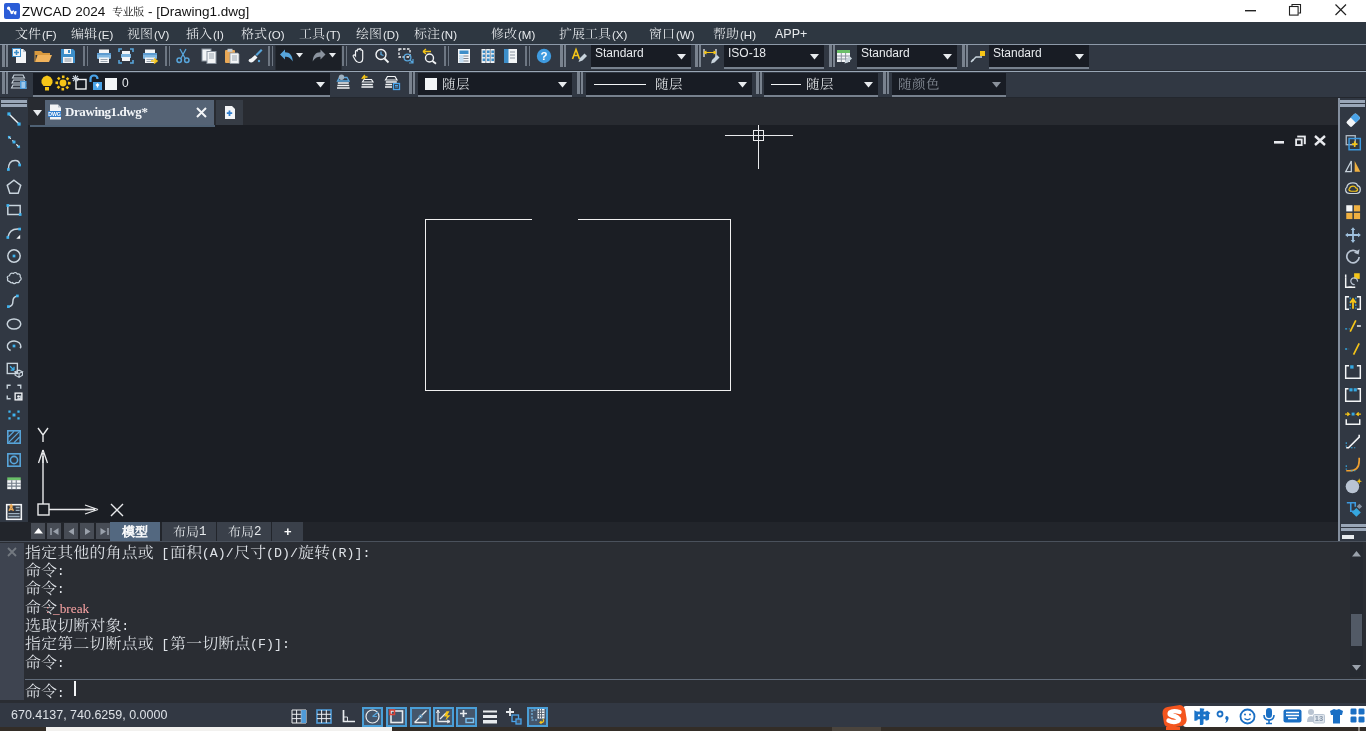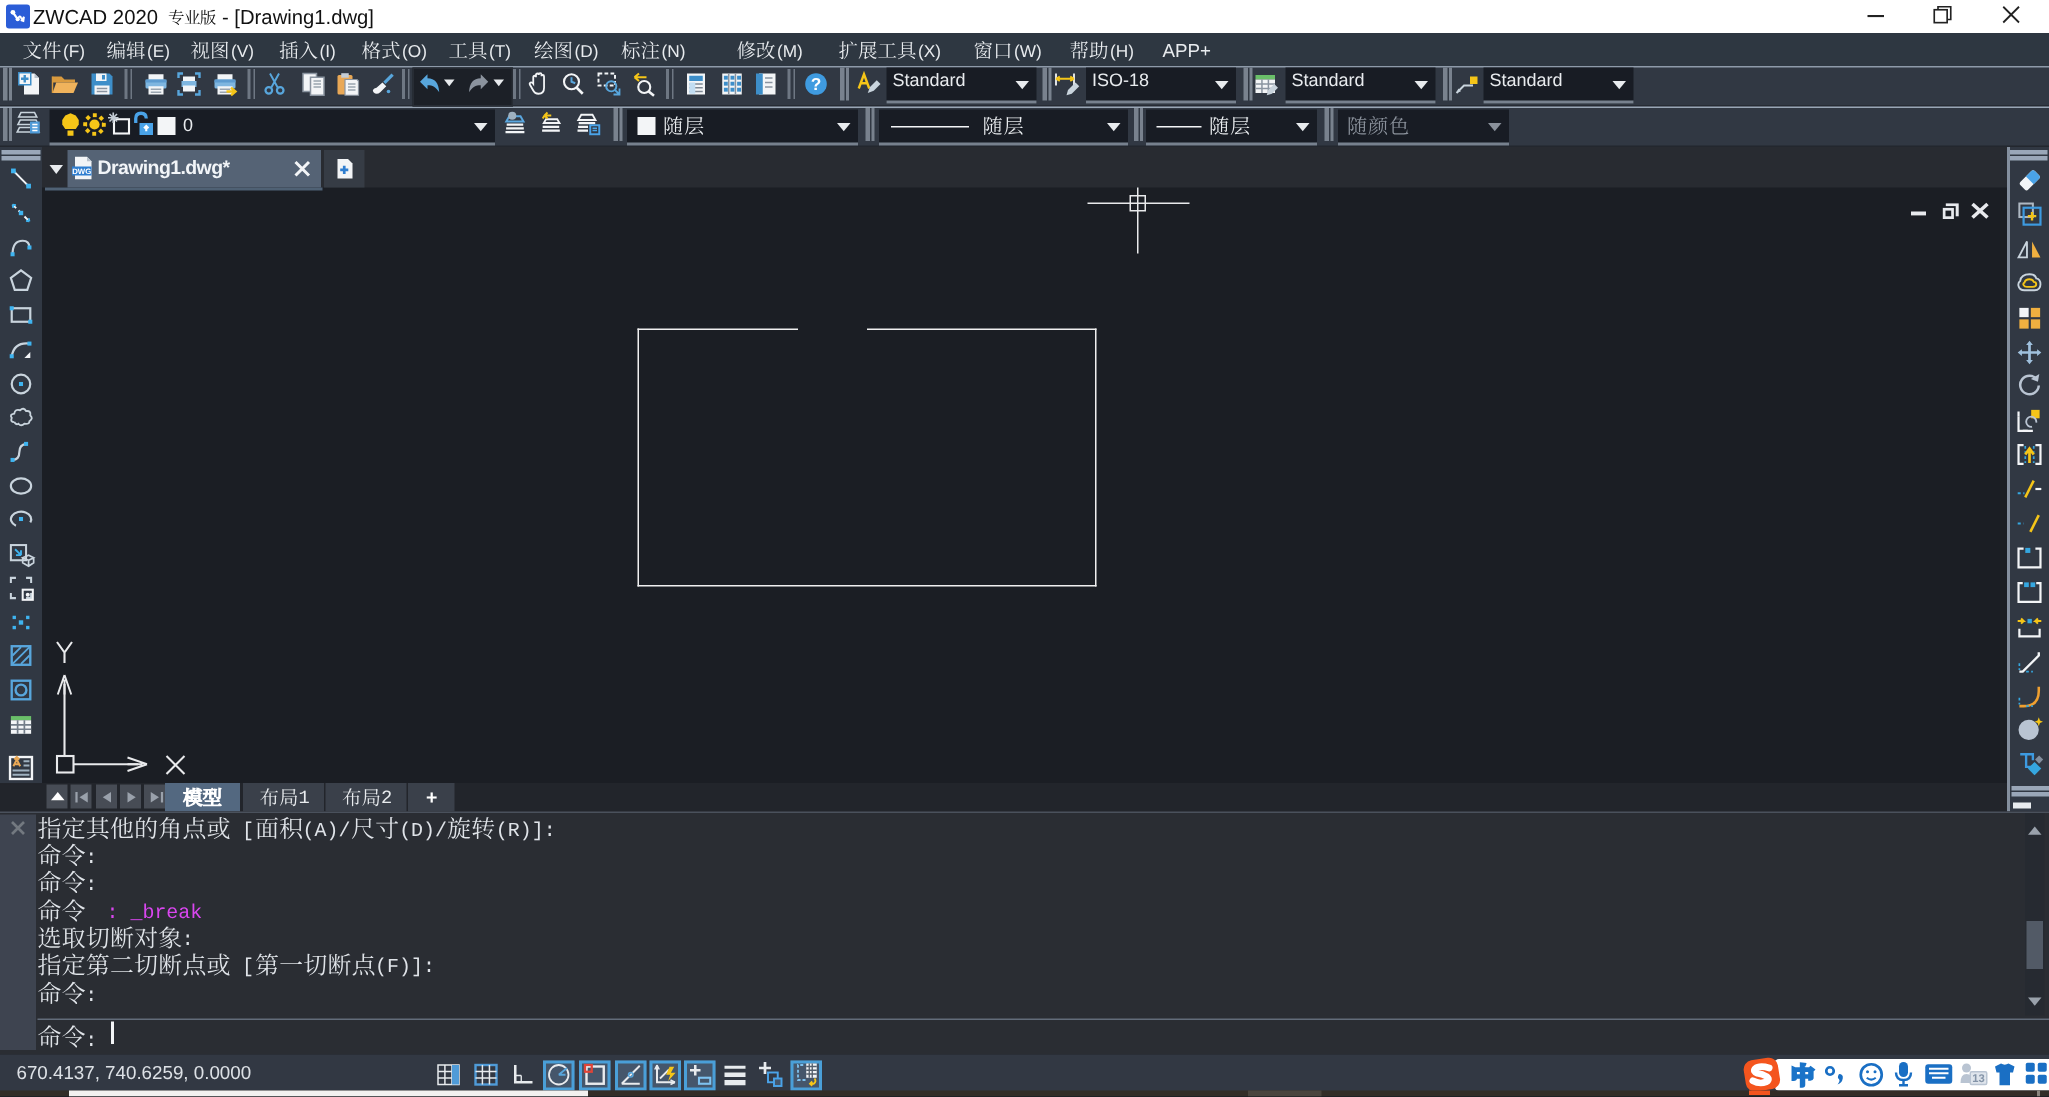--- a/index.html
+++ b/index.html
@@ -74,21 +74,21 @@
 <div id="root">
     <div class="ab" style="left:0;top:0;width:1366px;height:731px;background:#1b1e24"></div>
     <div class="ab" style="left:0;top:0;width:1366px;height:22px;background:#ffffff"></div>
     <svg class="ab" style="left:4px;top:3px" width="16" height="16" viewBox="0 0 16 16">
       <rect x="0" y="0" width="16" height="16" rx="2" fill="#2b5dd7"></rect>
       <circle cx="4.6" cy="5.2" r="1.6" fill="#fff"></circle>
       <path d="M4.6 5.2 L7.8 9.8" stroke="#fff" stroke-width="1.5"></path>
       <circle cx="7.8" cy="9.8" r="1.4" fill="#fff"></circle>
       <path d="M7.8 9.8 C8.8 7.6 9.6 7.4 10 8.8 C10.3 10 11 10 12 8.2 L11.6 11 L9.8 10.4" fill="none" stroke="#fff" stroke-width="1.2"></path>
     </svg>
-    <div class="ab" style="left:22px;top:4.5px;font-family:'Liberation Sans',sans-serif;font-size:13.5px;color:#111111;font-weight:400;line-height:14px;white-space:pre">ZWCAD 2020</div>
+    <div class="ab" style="left:22px;top:4.5px;font-family:'Liberation Sans',sans-serif;font-size:13.5px;color:#111111;font-weight:400;line-height:14px;white-space:pre">ZWCAD 2024</div>
     <svg class="ab" style="left:112px;top:6px" width="33" height="13">
       <use href="#c4e13" transform="translate(0.0,9.7) scale(0.0110,-0.0110)" fill="#111111"></use>
       <use href="#c4e1a" transform="translate(10.6,9.7) scale(0.0110,-0.0110)" fill="#111111"></use>
       <use href="#c7248" transform="translate(21.2,9.7) scale(0.0110,-0.0110)" fill="#111111"></use>
     </svg>
     <div class="ab" style="left:148px;top:4.5px;font-family:'Liberation Sans',sans-serif;font-size:13.5px;color:#111111;font-weight:400;line-height:14px;white-space:pre">- [Drawing1.dwg]</div>
     <svg class="ab" style="left:1245px;top:10px" width="12" height="2" viewBox="0 0 12 2">
       <rect width="11" height="1.4" fill="#222"></rect>
     </svg>
     <svg class="ab" style="left:1289px;top:4px" width="12" height="12" viewBox="0 0 12 12">
@@ -450,21 +450,21 @@
     <svg class="ab" style="left:33px;top:109.5px" width="10" height="7" viewBox="0 0 10 7">
       <path d="M0 0 H9 L4.5 6 Z" fill="#e8ebee"></path>
     </svg>
     <div class="ab" style="left:45px;top:100px;width:169px;height:25px;background:#556375"></div>
     <svg class="ab" style="left:48px;top:104px" width="14" height="16" viewBox="0 0 14 16">
       <path d="M2 0.5 H10 L13 3.5 V15.5 H2 Z" fill="#f3f5f7"></path>
       <path d="M10 0.5 L13 3.5 H10 Z" fill="#b9c2cc"></path>
       <rect x="0" y="7" width="13" height="6" fill="#2f7ed0"></rect>
       <text x="6.5" y="11.8" font-family="Liberation Sans" font-size="5.2" font-weight="bold" fill="#fff" text-anchor="middle">DWG</text>
     </svg>
-    <div class="ab" style="left:65px;top:104px;font-family:Liberation Sans, sans-serif;font-size:13px;color:#f2f5f8;font-weight:700;letter-spacing:-0.4px;line-height:15px;white-space:pre">Drawing1.dwg*</div>
+    <div class="ab" style="left:65px;top:104px;font-family:Liberation Serif, serif;font-size:13px;color:#f2f5f8;font-weight:700;letter-spacing:-0.4px;line-height:15px;white-space:pre">Drawing1.dwg*</div>
     <svg class="ab" style="left:196px;top:107px" width="11" height="11" viewBox="0 0 11 11">
       <path d="M1 1 L10 10 M10 1 L1 10" stroke="#f3f5f7" stroke-width="2"></path>
     </svg>
     <div class="ab" style="left:216px;top:100px;width:27px;height:25px;background:#363c45"></div>
     <svg class="ab" style="left:222px;top:105px" width="15" height="15" viewBox="0 0 15 15">
       <path d="M3 1 H10 L13 4 V14 H3 Z" fill="#f3f5f7"></path>
       <path d="M7.5 5.5 V11 M4.8 8.2 H10.2" stroke="#2f7ed0" stroke-width="1.8"></path>
     </svg>
     <div class="ab" style="left:30px;top:125px;width:185px;height:2px;background:#4f6174"></div>
     <div class="ab" style="left:0;top:98px;width:28px;height:425px;background:#313843"></div>
@@ -753,21 +753,21 @@
     <div class="ab" style="left:56.800000000000004px;top:563.1px;font-family:'Liberation Mono',sans-serif;font-size:13.3px;color:#dfe3e8;font-weight:400;line-height:17px;white-space:pre">:</div>
     <svg class="ab" style="left:24.6px;top:580.3px" width="34" height="19">
       <use href="#c547d" transform="translate(0.0,14.1) scale(0.0160,-0.0160)" fill="#dfe3e8"></use>
       <use href="#c4ee4" transform="translate(16.1,14.1) scale(0.0160,-0.0160)" fill="#dfe3e8"></use>
     </svg>
     <div class="ab" style="left:56.800000000000004px;top:581.4px;font-family:'Liberation Mono',sans-serif;font-size:13.3px;color:#dfe3e8;font-weight:400;line-height:17px;white-space:pre">:</div>
     <svg class="ab" style="left:24.6px;top:598.6px" width="34" height="19">
       <use href="#c547d" transform="translate(0.0,14.1) scale(0.0160,-0.0160)" fill="#dfe3e8"></use>
       <use href="#c4ee4" transform="translate(16.1,14.1) scale(0.0160,-0.0160)" fill="#dfe3e8"></use>
     </svg>
-    <div class="ab" style="left:71px;top:599.7px;font-family:Liberation Mono, monospace;font-size:13.3px;color:#d946ef;font-weight:400;line-height:17px;white-space:pre">: _break</div>
+    <div class="ab" style="left:46px;top:599.7px;font-family:Liberation Serif, serif;font-size:13.3px;color:#fca5a5;font-weight:400;line-height:17px;white-space:pre">: _break</div>
     <svg class="ab" style="left:24.6px;top:616.9px" width="98" height="19">
       <use href="#c9009" transform="translate(0.0,14.1) scale(0.0160,-0.0160)" fill="#dfe3e8"></use>
       <use href="#c53d6" transform="translate(16.1,14.1) scale(0.0160,-0.0160)" fill="#dfe3e8"></use>
       <use href="#c5207" transform="translate(32.2,14.1) scale(0.0160,-0.0160)" fill="#dfe3e8"></use>
       <use href="#c65ad" transform="translate(48.3,14.1) scale(0.0160,-0.0160)" fill="#dfe3e8"></use>
       <use href="#c5bf9" transform="translate(64.4,14.1) scale(0.0160,-0.0160)" fill="#dfe3e8"></use>
       <use href="#c8c61" transform="translate(80.5,14.1) scale(0.0160,-0.0160)" fill="#dfe3e8"></use>
     </svg>
     <div class="ab" style="left:121.20000000000002px;top:618.0px;font-family:'Liberation Mono',sans-serif;font-size:13.3px;color:#dfe3e8;font-weight:400;line-height:17px;white-space:pre">:</div>
     <svg class="ab" style="left:24.6px;top:635.2px" width="130" height="19">

